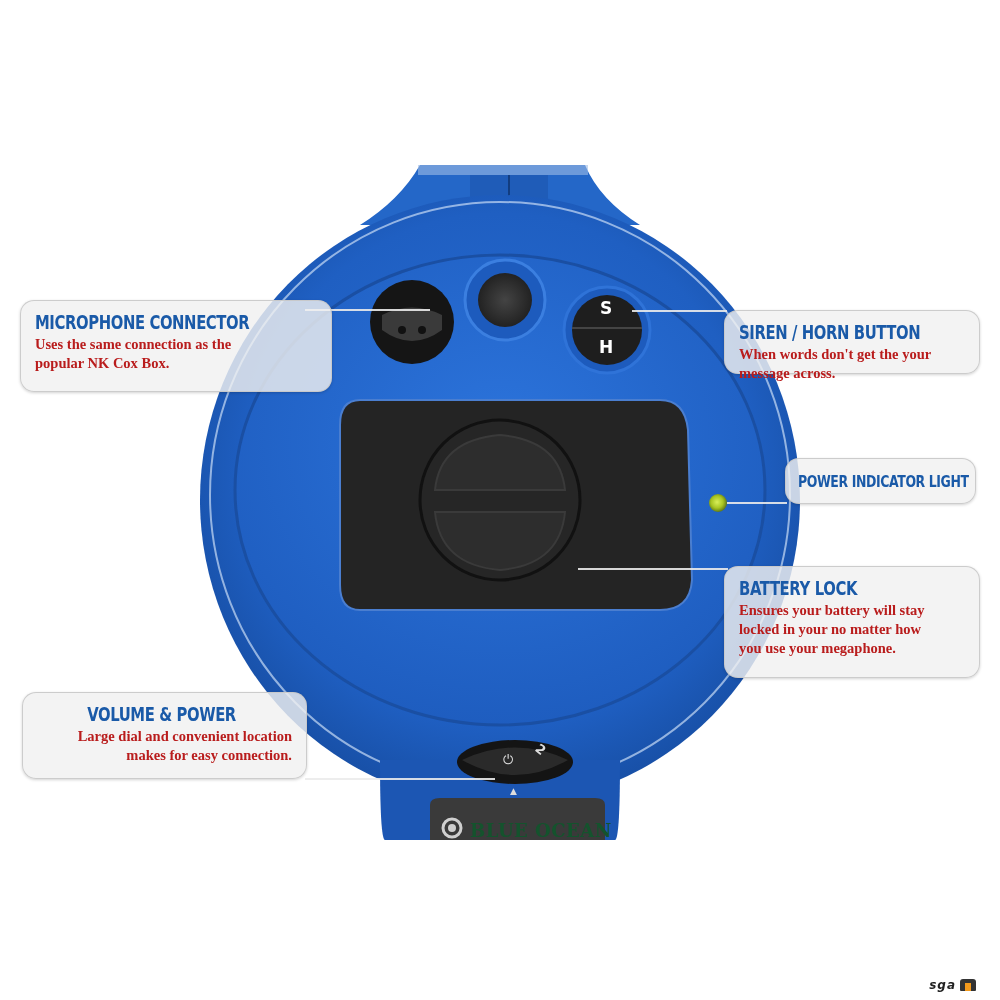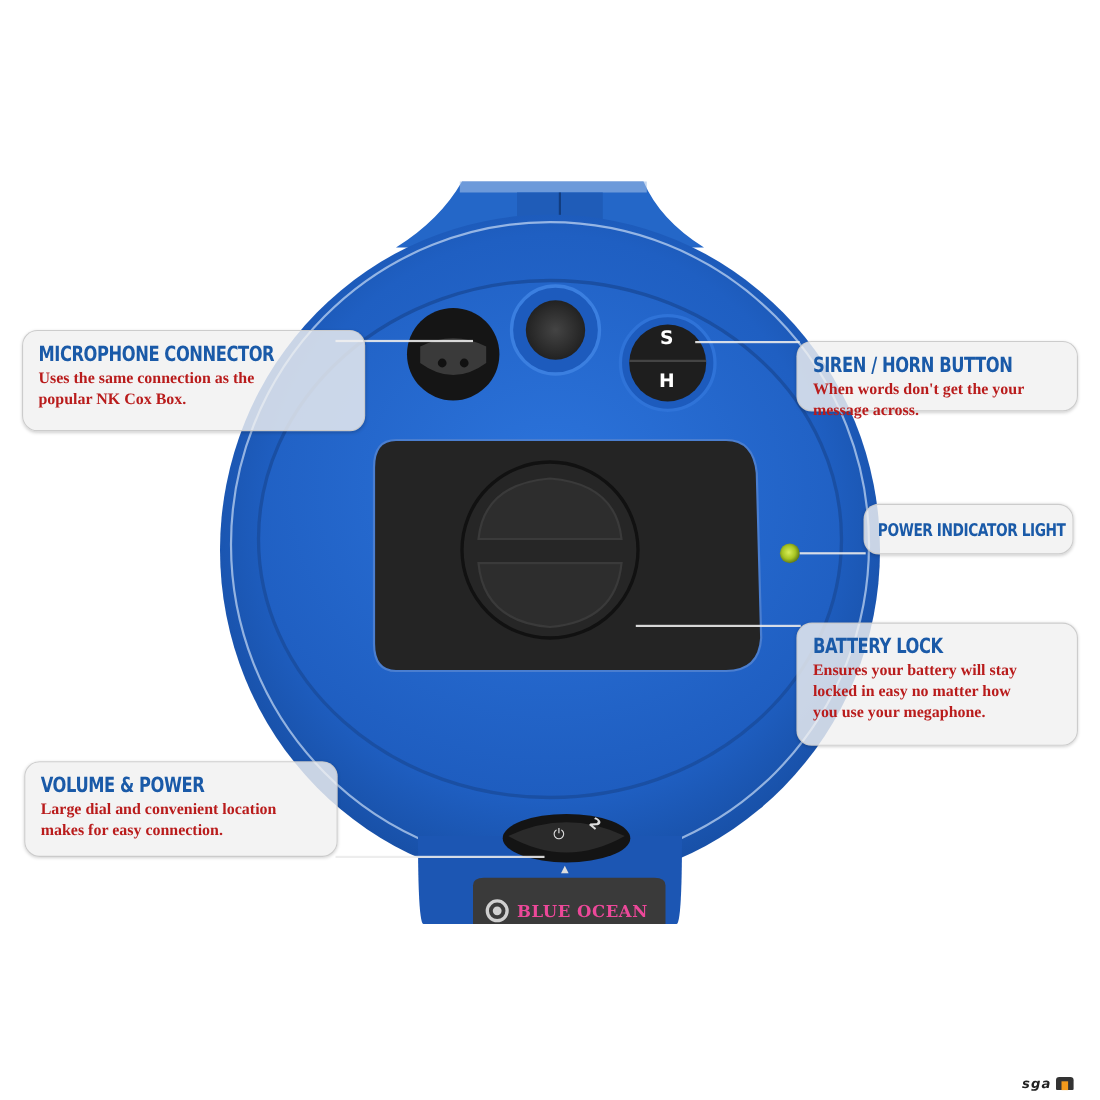--- a/index.html
+++ b/index.html
@@ -106,21 +106,21 @@
       <circle cx="452" cy="828" r="9" fill="none" stroke="#cfcfcf" stroke-width="3"></circle>
       <circle cx="452" cy="828" r="4" fill="#cfcfcf"></circle>
     </g>
   </svg>
 
   <span style="position:absolute; left:600px; top:298px; color:#fff; font-family:'DejaVu Sans',sans-serif; font-weight:bold; font-size:17px;">S</span>
   <span style="position:absolute; left:599px; top:337px; color:#fff; font-family:'DejaVu Sans',sans-serif; font-weight:bold; font-size:17px;">H</span>
   <span style="position:absolute; left:503px; top:752px; color:#ddd; font-family:'DejaVu Sans',sans-serif; font-size:13px;">⏻</span>
   <span style="position:absolute; left:536px; top:742px; color:#ddd; font-family:'DejaVu Sans',sans-serif; font-weight:bold; font-size:13px; transform:rotate(40deg);">2</span>
   <span style="position:absolute; left:510px; top:786px; color:#ddd; font-family:'DejaVu Sans',sans-serif; font-size:9px;">▲</span>
-  <span style="position:absolute; left:470px; top:820px; color:#ec4899; font-family:'DejaVu Serif',serif; font-weight:bold; font-size:15px; letter-spacing:0.5px;">BLUE OCEAN</span>
+  <span style="position:absolute; left:470px; top:820px; color:#14532d; font-family:'DejaVu Serif',serif; font-weight:bold; font-size:18px; letter-spacing:0.5px;">BLUE OCEAN</span>
 
   <div class="leader" style="left:305px; top:309px; width:125px;"></div>
   <div class="leader" style="left:632px; top:310px; width:95px;"></div>
   <div class="leader" style="left:727px; top:502px; width:60px;"></div>
   <div class="leader" style="left:578px; top:568px; width:150px;"></div>
   <div class="leader" style="left:305px; top:778px; width:190px;"></div>
 
   <div class="callout" style="left:20px; top:300px; width:312px; height:92px;">
     <div class="title">MICROPHONE CONNECTOR</div>
     <div class="desc">
@@ -138,26 +138,26 @@
   </div>
 
   <div class="callout" style="left:785px; top:458px; width:191px; height:46px; padding:12px 12px;">
     <div class="title small">POWER INDICATOR LIGHT</div>
   </div>
 
   <div class="callout" style="left:724px; top:566px; width:256px; height:112px;">
     <div class="title">BATTERY LOCK</div>
     <div class="desc">
       <div>Ensures your battery will stay</div>
-      <div>locked in easy no matter how</div>
+      <div>locked in your no matter how</div>
       <div>you use your megaphone.</div>
     </div>
   </div>
 
-  <div class="callout" style="left:22px; top:692px; width:285px; height:87px;">
+  <div class="callout" style="left:22px; top:692px; width:285px; height:87px;text-align:right;">
     <div class="title">VOLUME &amp; POWER</div>
     <div class="desc">
       <div>Large dial and convenient location</div>
       <div>makes for easy connection.</div>
     </div>
   </div>
 
   <div class="brand-sga">
     <span class="txt">sga</span>
     <span class="box"></span>

